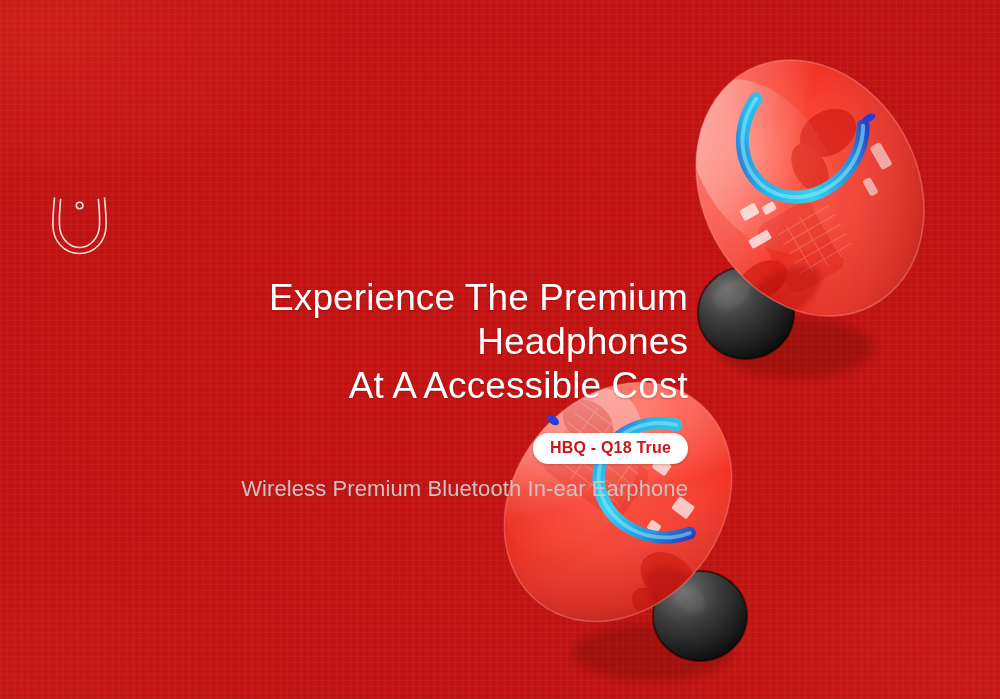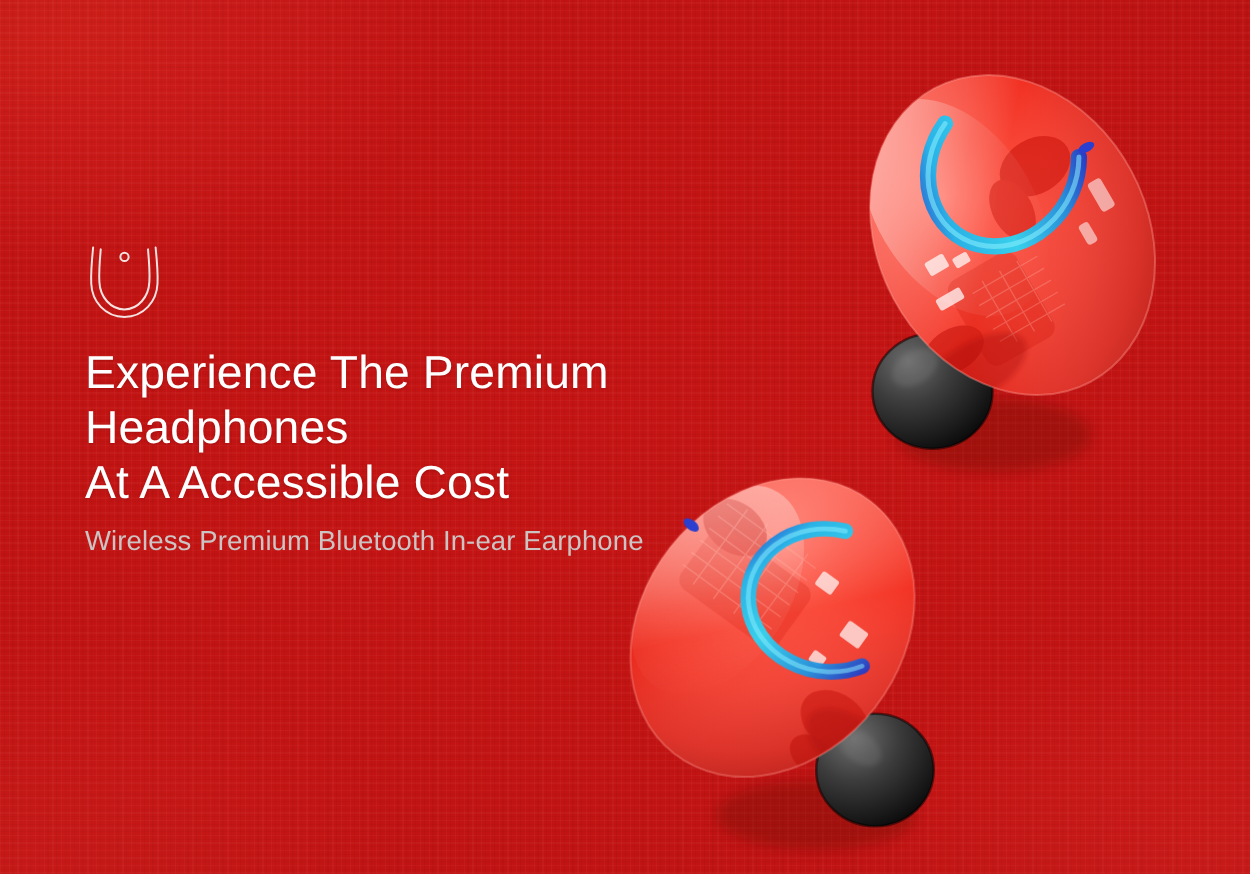--- a/index.html
+++ b/index.html
@@ -55,24 +55,25 @@
       radial-gradient(ellipse 45% 38% at 4% 4%, rgba(230,48,30,0.30), rgba(0,0,0,0) 70%),
       radial-gradient(ellipse 42% 36% at 97% 97%, rgba(226,46,28,0.22), rgba(0,0,0,0) 70%),
       radial-gradient(ellipse 40% 34% at 2% 98%, rgba(222,44,26,0.18), rgba(0,0,0,0) 72%);
     mix-blend-mode: screen;
     opacity: .85;
   }
 
   
   .copy {
     position: absolute;
-    left: 68px;
+    left: 48px;
     top: 196px;
     z-index: 6;
     width: 640px;
+    text-align: right;
   }
 
   .logo-mark {
     width: 66px;
     height: 62px;
     display: block;
     margin-bottom: 18px;
   }
 
   .headline {
@@ -134,20 +135,23 @@
       <path d="M6.5 2 C6.5 2 4.5 22 5 31 C5.6 45 16 57.5 31.5 57.5 C47 57.5 57.4 45 58 31 C58.5 22 56.5 2 56.5 2" fill="none" stroke="#f3e2e0" stroke-width="1.6" stroke-linecap="round"></path>
 
       <path d="M12.6 3.5 C12.6 3.5 11 21 11.5 29.5 C12 41.5 20.5 51.5 31.5 51.5 C42.5 51.5 51 41.5 51.5 29.5 C52 21 50.4 3.5 50.4 3.5" fill="none" stroke="#f3e2e0" stroke-width="1.6" stroke-linecap="round"></path>
 
       <circle cx="31.6" cy="9.5" r="3.3" fill="none" stroke="#f3e2e0" stroke-width="1.6"></circle>
     </svg>
 
     <h1 class="headline">Experience The Premium Headphones
 At A Accessible Cost</h1>
 
+    <div class="badge-row">
+      <span class="badge">HBQ - Q18 True</span>
+    </div>
 
     <p class="subtitle">Wireless Premium Bluetooth In-ear Earphone</p>
   </div>
 
   <div class="bud" id="bud-top">
     <svg viewBox="0 0 300 360" aria-hidden="true">
       <defs>
 
         <radialGradient id="bodyA" cx="34%" cy="30%" r="82%">
           <stop offset="0%" stop-color="#ff6a5c"></stop>

